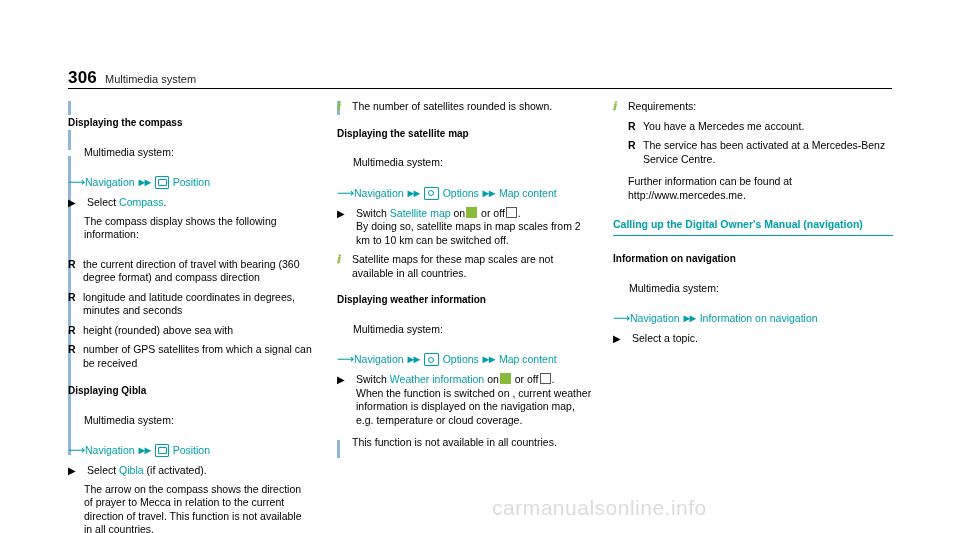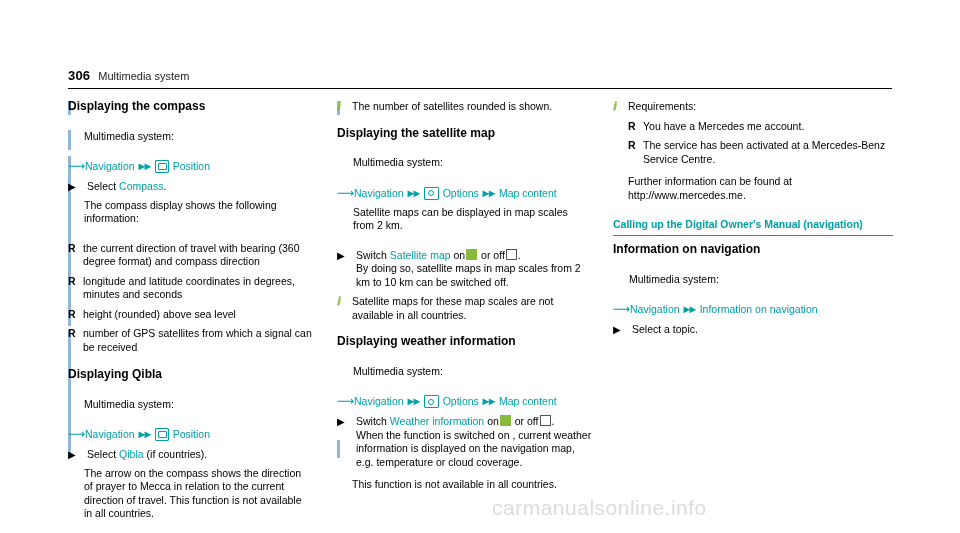--- a/index.html
+++ b/index.html
@@ -24,21 +24,21 @@
   .header {
     position: absolute;
     left: 68px;
     top: 68px;
     width: 824px;
     display: flex;
     align-items: baseline;
     gap: 8px;
   }
   .header .pagenum {
-    font-size: 13px;
+    font-size: 17px;
     font-weight: bold;
     color: #000;
     letter-spacing: 0.2px;
   }
   .header .chapter {
     font-size: 11px;
     color: #222;
   }
   .header-rule {
     position: absolute;
@@ -53,23 +53,23 @@
     position: absolute;
     top: 100px;
     font-size: 10.5px;
     line-height: 13.5px;
   }
   .col1 { left: 68px;  width: 252px; }
   .col2 { left: 337px; width: 256px; }
   .col3 { left: 613px; width: 280px; }
 
   h3.sec {
-    font-size: 12px;
-    font-weight: bold;
-    margin: 0 0 2px 0;
+    font-size: 10px;
+    font-weight: bold;
+    margin: 16px 0 2px 0;
     line-height: 13.5px;
   }
   p.t {
     margin: 16px;
     line-height: 13.5px;
   }
   p.gap { margin-top: 9px; }
   p.gap-s { margin-top: 5px; }
 
   .teal { color: #00a0a8; }
@@ -252,21 +252,21 @@
     <div class="bullet-row dash-bullet">
       <span class="mk">R</span>
       <span class="bd">the current direction of travel with bearing (360 degree format) and compass direction</span>
     </div>
     <div class="bullet-row dash-bullet">
       <span class="mk">R</span>
       <span class="bd">longitude and latitude coordinates in degrees, minutes and seconds</span>
     </div>
     <div class="bullet-row dash-bullet">
       <span class="mk">R</span>
-      <span class="bd">height (rounded) above sea level</span>
+      <span class="bd">height (rounded) above sea with</span>
     </div>
     <div class="bullet-row dash-bullet">
       <span class="mk">R</span>
       <span class="bd">number of GPS satellites from which a signal can be received</span>
     </div>
 
     <h3 class="sec" style="margin-top:14px;">Displaying Qibla</h3>
     <p class="t">Multimedia system:</p>
 
     <div class="crumbs">
@@ -275,21 +275,21 @@
       <span class="ico-dblarrow">▸▸</span>
       <span class="ico ico-box"></span>
       <span class="lbl">Position</span>
     </div>
 
     <div class="bullet-row">
       <span class="mk barrow">▶</span>
       <span class="bd">
         <span>Select</span>
         <span class="teal">Qibla</span>
-        <span>(if countries).</span>
+        <span>(if activated).</span>
       </span>
     </div>
 
     <p class="t gap-s">The arrow on the compass shows the direction of prayer to Mecca in relation to the current direction of travel. This function is not available in all countries.</p>
   </div>
 
   <div class="col col2">
 
     <div class="bullet-row" style="margin-top:0;">
       <span class="mk i-mark">ⅈ</span>
@@ -302,21 +302,20 @@
     <div class="crumbs">
       <span class="ico ico-arrow">⟶</span>
       <span class="lbl">Navigation</span>
       <span class="ico-dblarrow">▸▸</span>
       <span class="ico ico-target"></span>
       <span class="lbl">Options</span>
       <span class="ico-dblarrow">▸▸</span>
       <span class="lbl">Map content</span>
     </div>
 
-    <p class="t gap-s">Satellite maps can be displayed in map scales from 2 km.</p>
 
     <div class="bullet-row">
       <span class="mk barrow">▶</span>
       <span class="bd">
         <span>Switch</span>
         <span class="teal">Satellite map</span>
         <span>on</span><span class="cb-on"></span>
         <span>or off</span><span class="cb-off"></span><span>.</span>
         <br>
         <span>By doing so, satellite maps in map scales from 2 km to 10 km can be switched off.</span>

